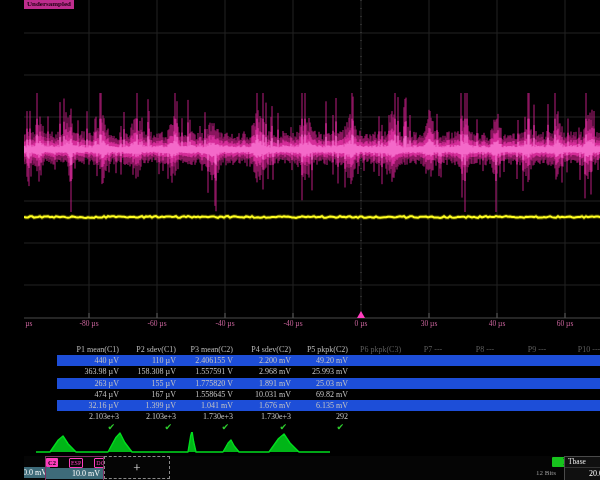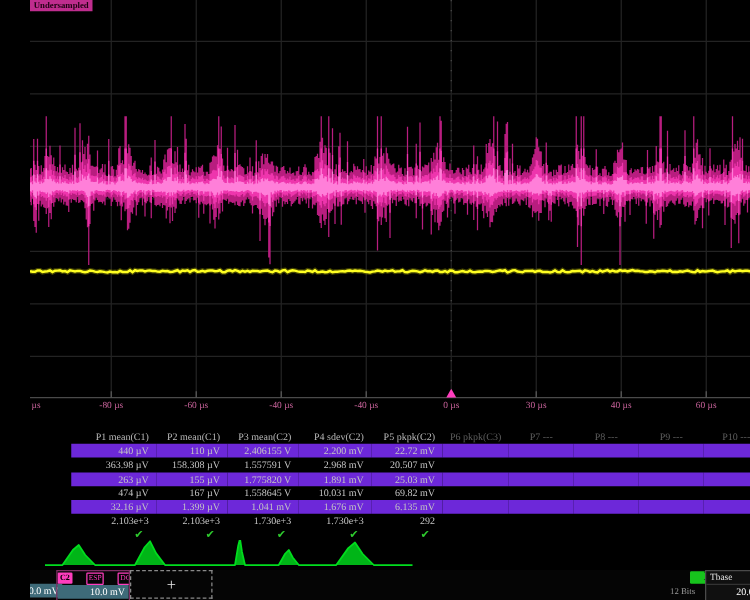--- a/index.html
+++ b/index.html
@@ -17,21 +17,21 @@
     border-left:4px solid transparent;border-right:4px solid transparent;
     border-bottom:7px solid var(--c2,#ff3dbe);}
   
   #mtable{position:absolute;left:0;top:344px;width:600px;
     display:grid;grid-template-columns:68px 57px 57px 58px 57px 53px 52px 52px 52px 52px 42px;
     font-size:8px;line-height:11.2px;padding-left:33px;}
   #mtable .cell{height:11.2px;overflow:hidden;white-space:nowrap;}
   #mtable .hdr{color:#b9b9b9;text-align:right;padding-right:6px;}
   #mtable .hdr.dim{color:#5d5d5d;text-align:center;padding-right:0;}
   #mtable .val{text-align:right;padding-right:6px;color:#c4c4c4;}
-  #mtable .stripe{background:#6d28d9;}
+  #mtable .stripe{background:#1d4ed8;}
   #mtable .chk{color:var(--check,#2ecc2e);text-align:right;padding-right:10px;font-size:9px;}
   
   #histo{position:absolute;left:0;top:432px;width:600px;height:24px;}
   
   #bottombar{position:absolute;left:0;top:456px;width:600px;height:24px;background:#050505;}
   .chbox{position:absolute;top:0;height:23px;overflow:hidden;}
   .chrow{display:flex;align-items:center;height:11px;gap:11px;}
   .chip{font-size:6.5px;font-weight:bold;line-height:9px;padding:0 2px;border-radius:1px;}
   .badge{font-size:6px;line-height:8px;padding:0 1px;border:1px solid;border-radius:1px;}
   .chval{height:11px;font-size:8px;line-height:11px;color:#fff;text-align:right;
@@ -105,46 +105,46 @@
         <span class="tick-label" style="left: 337px;">0 µs</span>
         <span class="tick-label" style="left: 405px;">30 µs</span>
         <span class="tick-label" style="left: 473px;">40 µs</span>
         <span class="tick-label" style="left: 541px;">60 µs</span>
       </div>
     <div id="trigmark"></div>
   </div>
 
   <div id="mtable">
       <div class="cell hdr">P1 mean(C1)</div>
-      <div class="cell hdr">P2 mean(C1)</div>
+      <div class="cell hdr">P2 sdev(C1)</div>
       <div class="cell hdr">P3 mean(C2)</div>
       <div class="cell hdr">P4 sdev(C2)</div>
       <div class="cell hdr">P5 pkpk(C2)</div>
       <div class="cell hdr dim">P6 pkpk(C3)</div>
       <div class="cell hdr dim">P7 ---</div>
       <div class="cell hdr dim">P8 ---</div>
       <div class="cell hdr dim">P9 ---</div>
       <div class="cell hdr dim">P10 ---</div>
       <div class="cell hdr dim">P11</div>
       <div class="cell val stripe">440 µV</div>
       <div class="cell val stripe">110 µV</div>
       <div class="cell val stripe">2.406155 V</div>
       <div class="cell val stripe">2.200 mV</div>
-      <div class="cell val stripe">22.72 mV</div>
+      <div class="cell val stripe">49.20 mV</div>
       <div class="cell val stripe"></div>
       <div class="cell val stripe"></div>
       <div class="cell val stripe"></div>
       <div class="cell val stripe"></div>
       <div class="cell val stripe"></div>
       <div class="cell val stripe"></div>
       <div class="cell val">363.98 µV</div>
       <div class="cell val">158.308 µV</div>
       <div class="cell val">1.557591 V</div>
       <div class="cell val">2.968 mV</div>
-      <div class="cell val">20.507 mV</div>
+      <div class="cell val">25.993 mV</div>
       <div class="cell val"></div>
       <div class="cell val"></div>
       <div class="cell val"></div>
       <div class="cell val"></div>
       <div class="cell val"></div>
       <div class="cell val"></div>
       <div class="cell val stripe">263 µV</div>
       <div class="cell val stripe">155 µV</div>
       <div class="cell val stripe">1.775820 V</div>
       <div class="cell val stripe">1.891 mV</div>

